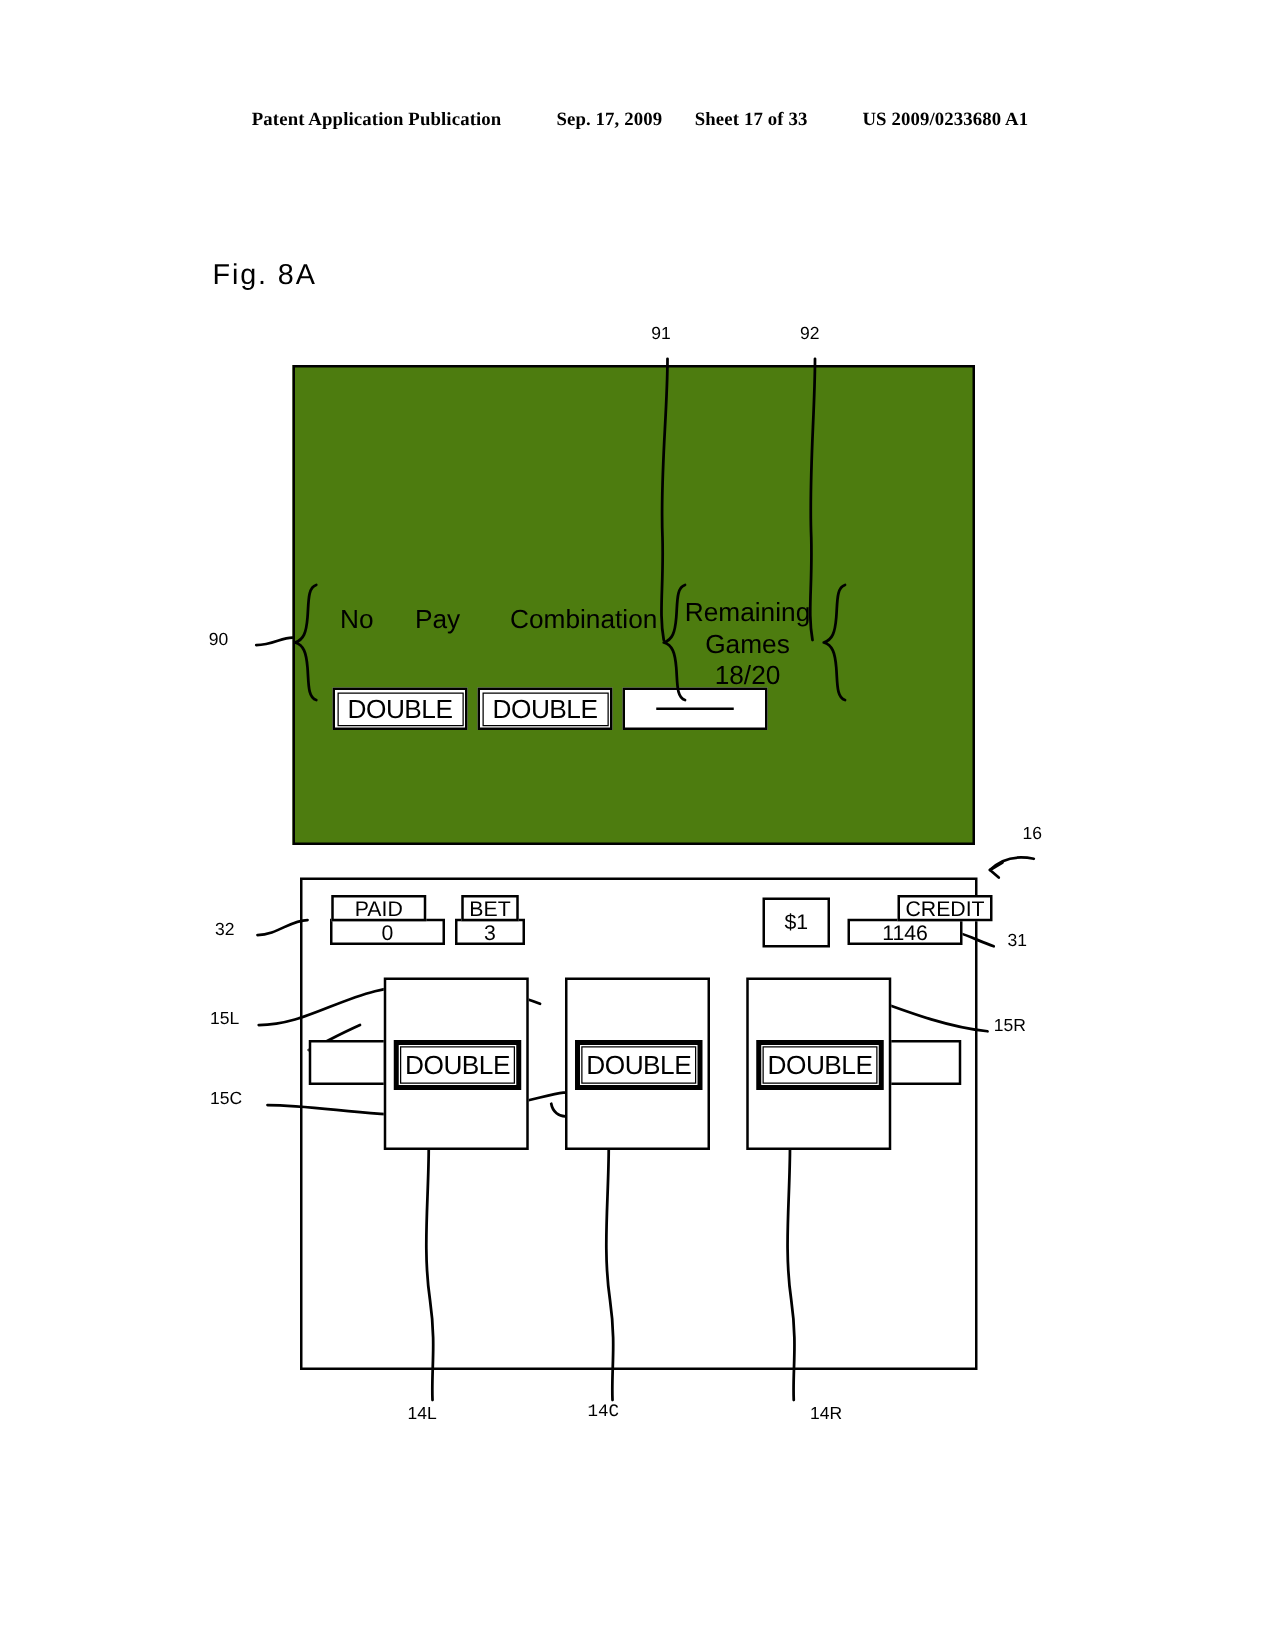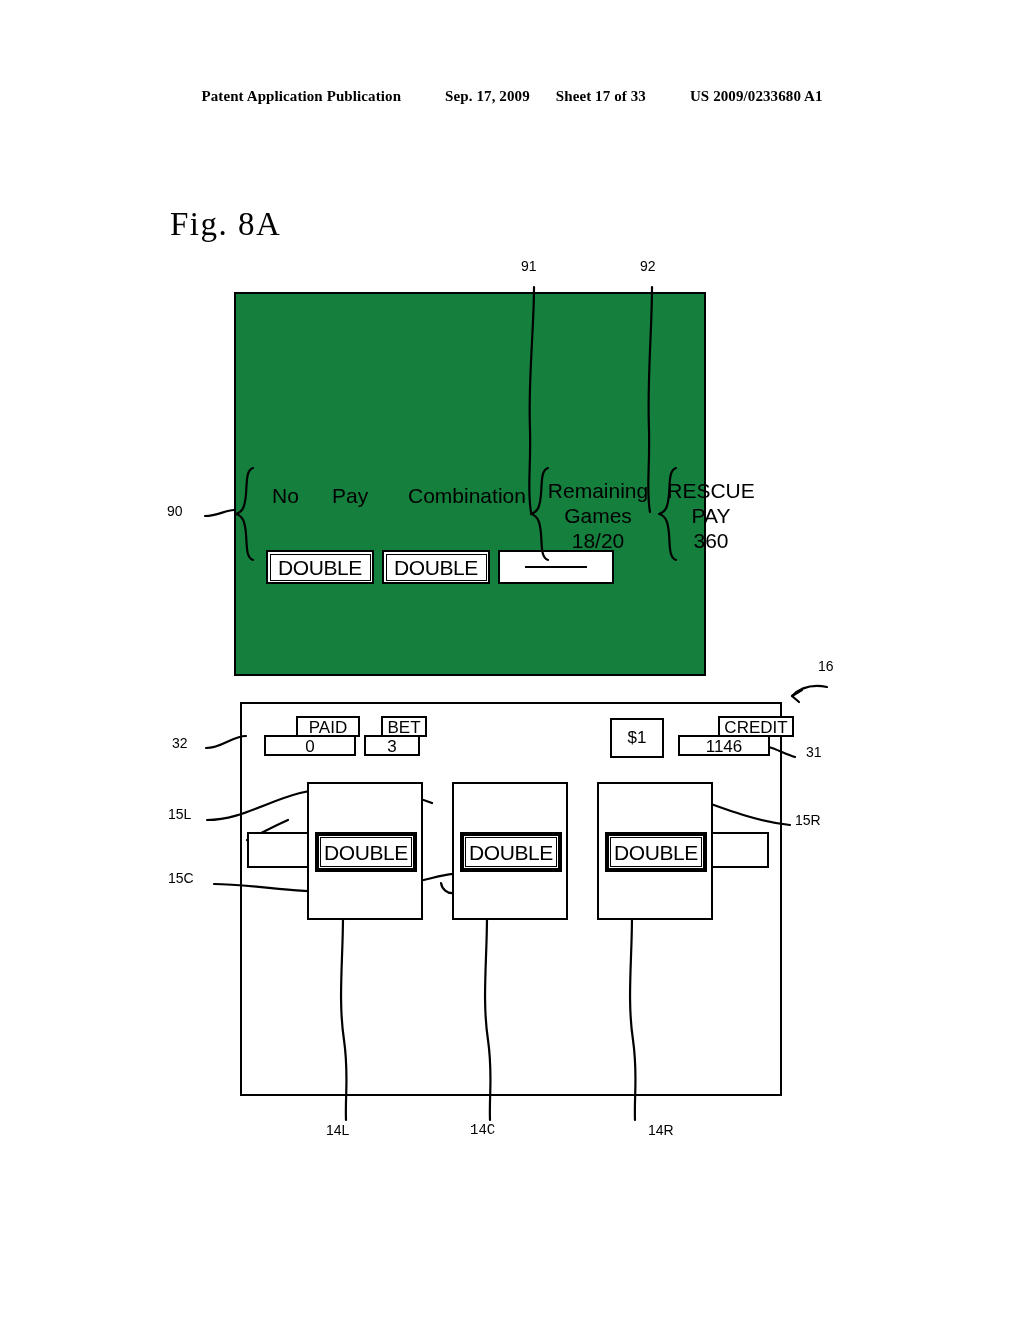--- a/index.html
+++ b/index.html
@@ -34,35 +34,35 @@
   }
   .pat-header .seg { display: inline-block; }
   .gap-lg { width: 44px; display: inline-block; }
   .gap-md { width: 26px; display: inline-block; }
 
   
   .fig-label {
     position: absolute;
     left: 170px;
     top: 206px;
-    font-family: Liberation Serif, serif;
-    font-size: 33px;
+    font-family: Liberation Sans, sans-serif;
+    font-size: 23px;
     letter-spacing: 1.5px;
   }
 
   
   .upper-display {
     position: absolute;
     left: 234px;
     top: 292px;
-    width: 472px;
+    width: 546px;
     height: 384px;
     border: 2.5px solid #000;
     box-sizing: border-box;
-    background: #15803d;
+    background: #4d7c0f;
   }
 
   
   .pay-head {
     position: absolute;
     left: 0;
     top: 190px;
     width: 546px;
     height: 32px;
   }
@@ -187,24 +187,24 @@
     background: #fff;
     font-size: 17px;
     text-align: center;
     line-height: 19px;
     height: 21px;
     margin-top: -2px;
     position: relative;
     z-index: 1;
   }
   .m-paid { left: 22px; top: 12px; width: 92px; }
-  .m-paid .cap { width: 64px; margin-left: 32px; }
+  .m-paid .cap { width: 76px; margin-left: 1px; }
   .m-paid .val { width: 92px; }
   .m-bet  { left: 122px; top: 12px; width: 56px; }
-  .m-bet .cap { width: 46px; margin-left: 17px; }
+  .m-bet .cap { width: 46px; margin-left: 5px; }
   .m-bet .val { width: 56px; }
 
   .denom-box {
     position: absolute;
     left: 368px;
     top: 14px;
     width: 54px;
     height: 40px;
     box-sizing: border-box;
     border: 2px solid #000;
@@ -300,25 +300,20 @@
     <span class="h-pay">Pay</span>
     <span class="h-comb">Combination</span>
   </div>
 
   <div class="rem-block">
     <div>Remaining</div>
     <div>Games</div>
     <div>18/20</div>
   </div>
 
-  <div class="rescue-block">
-    <div>RESCUE</div>
-    <div>PAY</div>
-    <div>360</div>
-  </div>
 
   <div class="val-row">
     <div class="symbol-box sb-1">
       <div class="inner">DOUBLE</div>
     </div>
     <div class="symbol-box sb-2">
       <div class="inner">DOUBLE</div>
     </div>
     <div class="comb-box">
       <div class="dash"></div>

